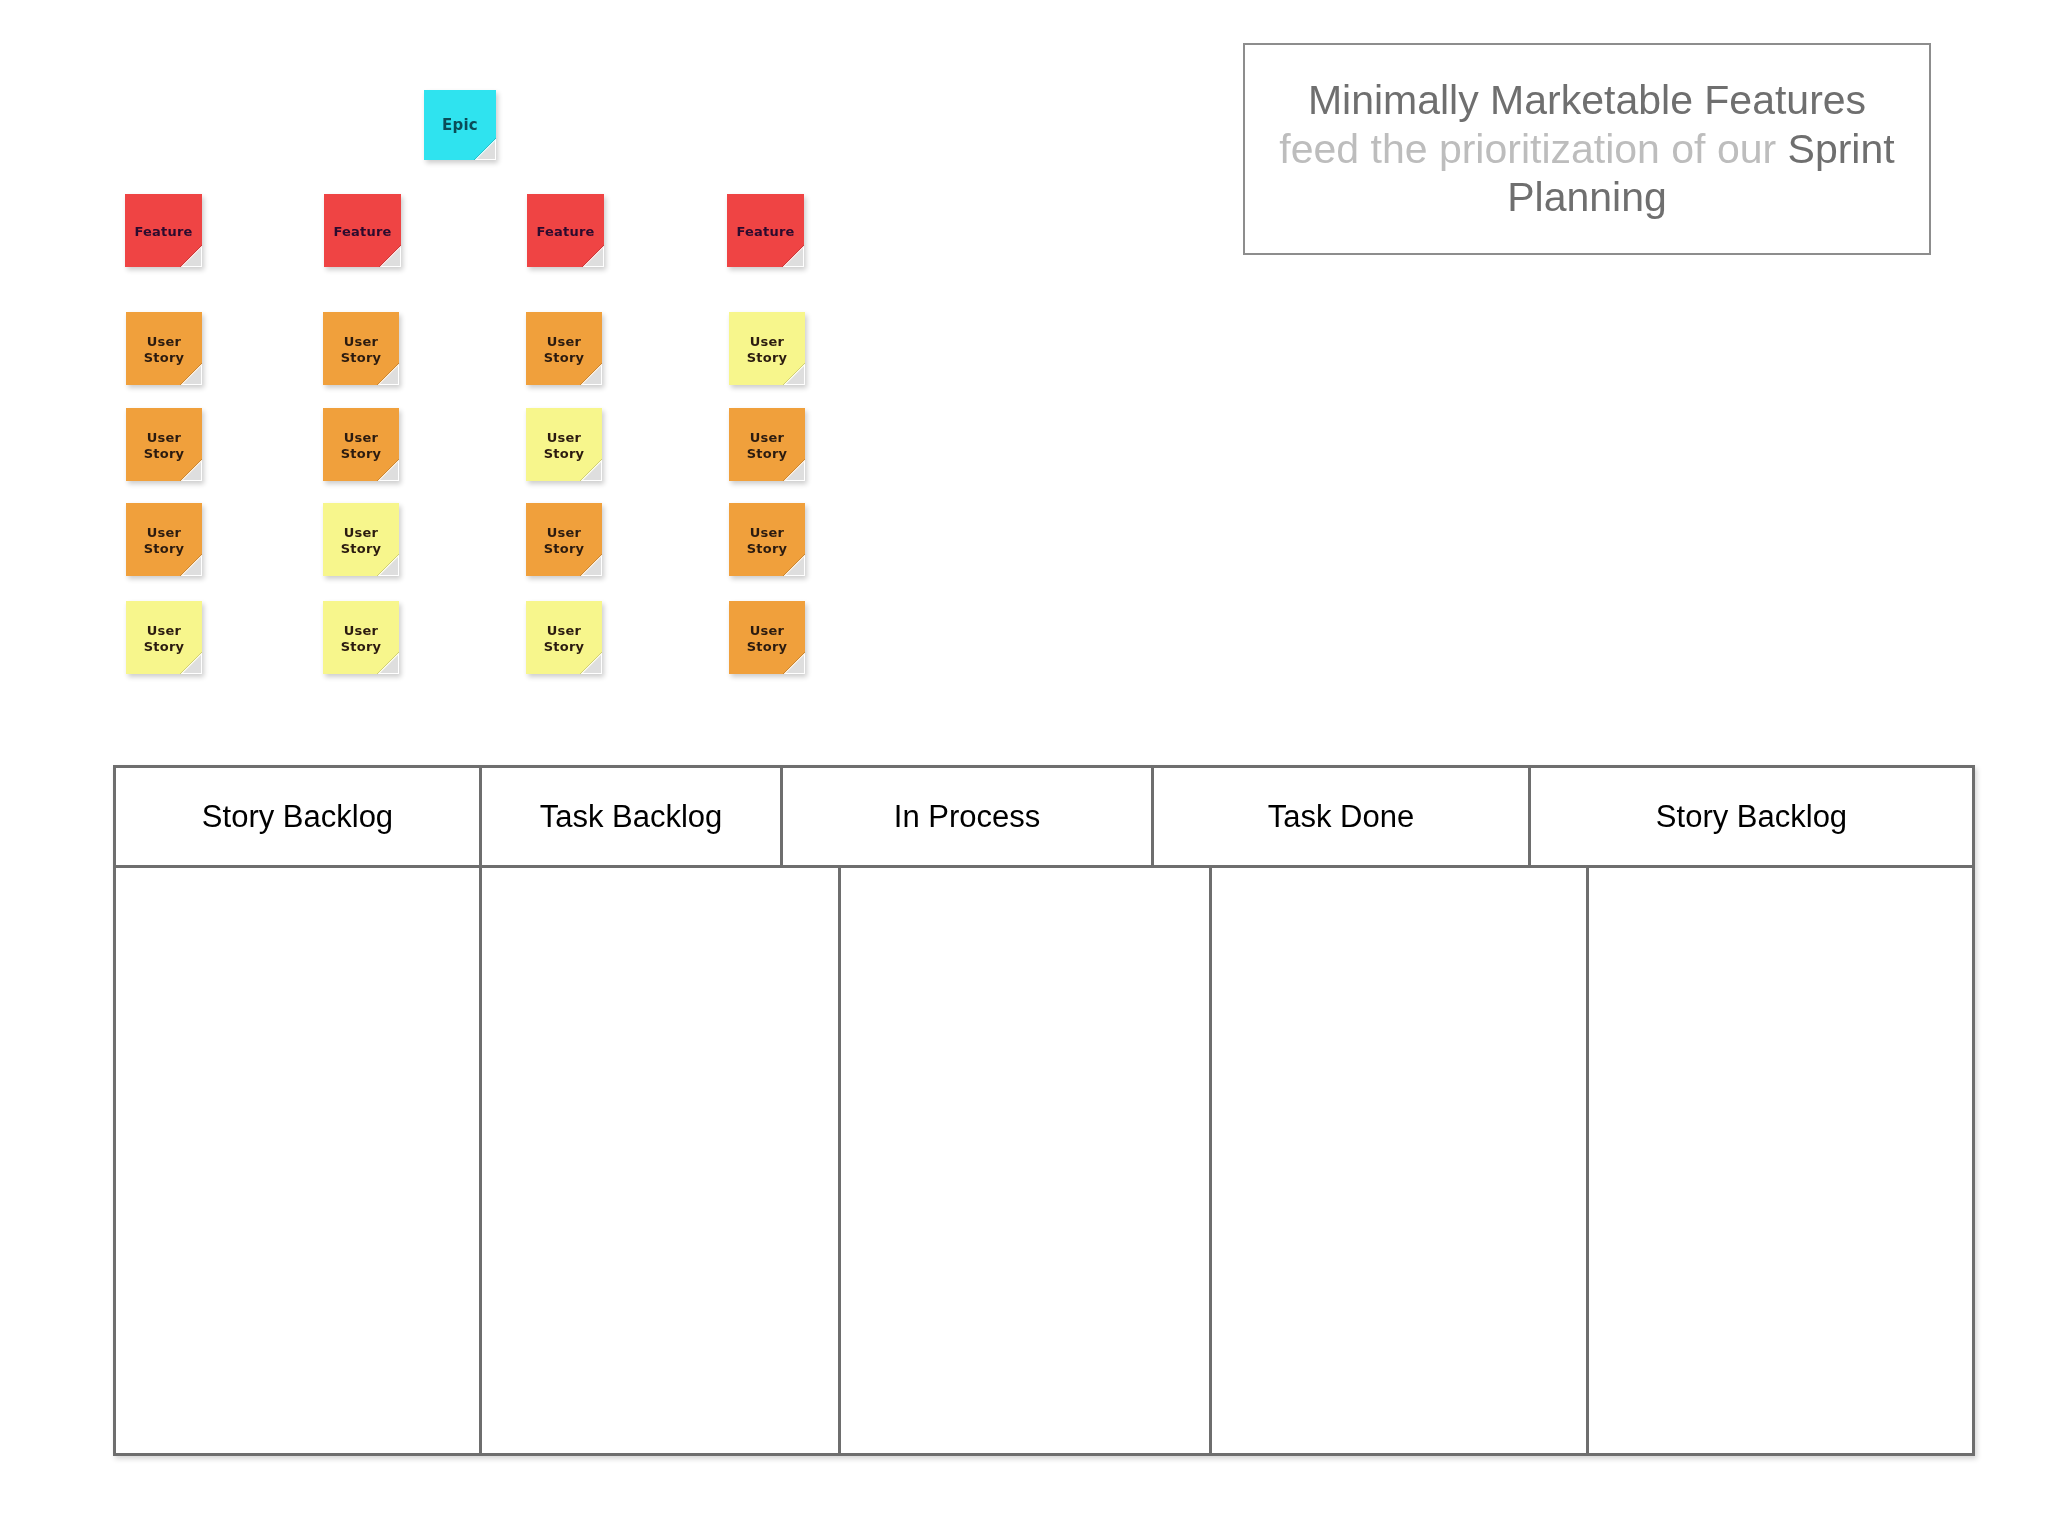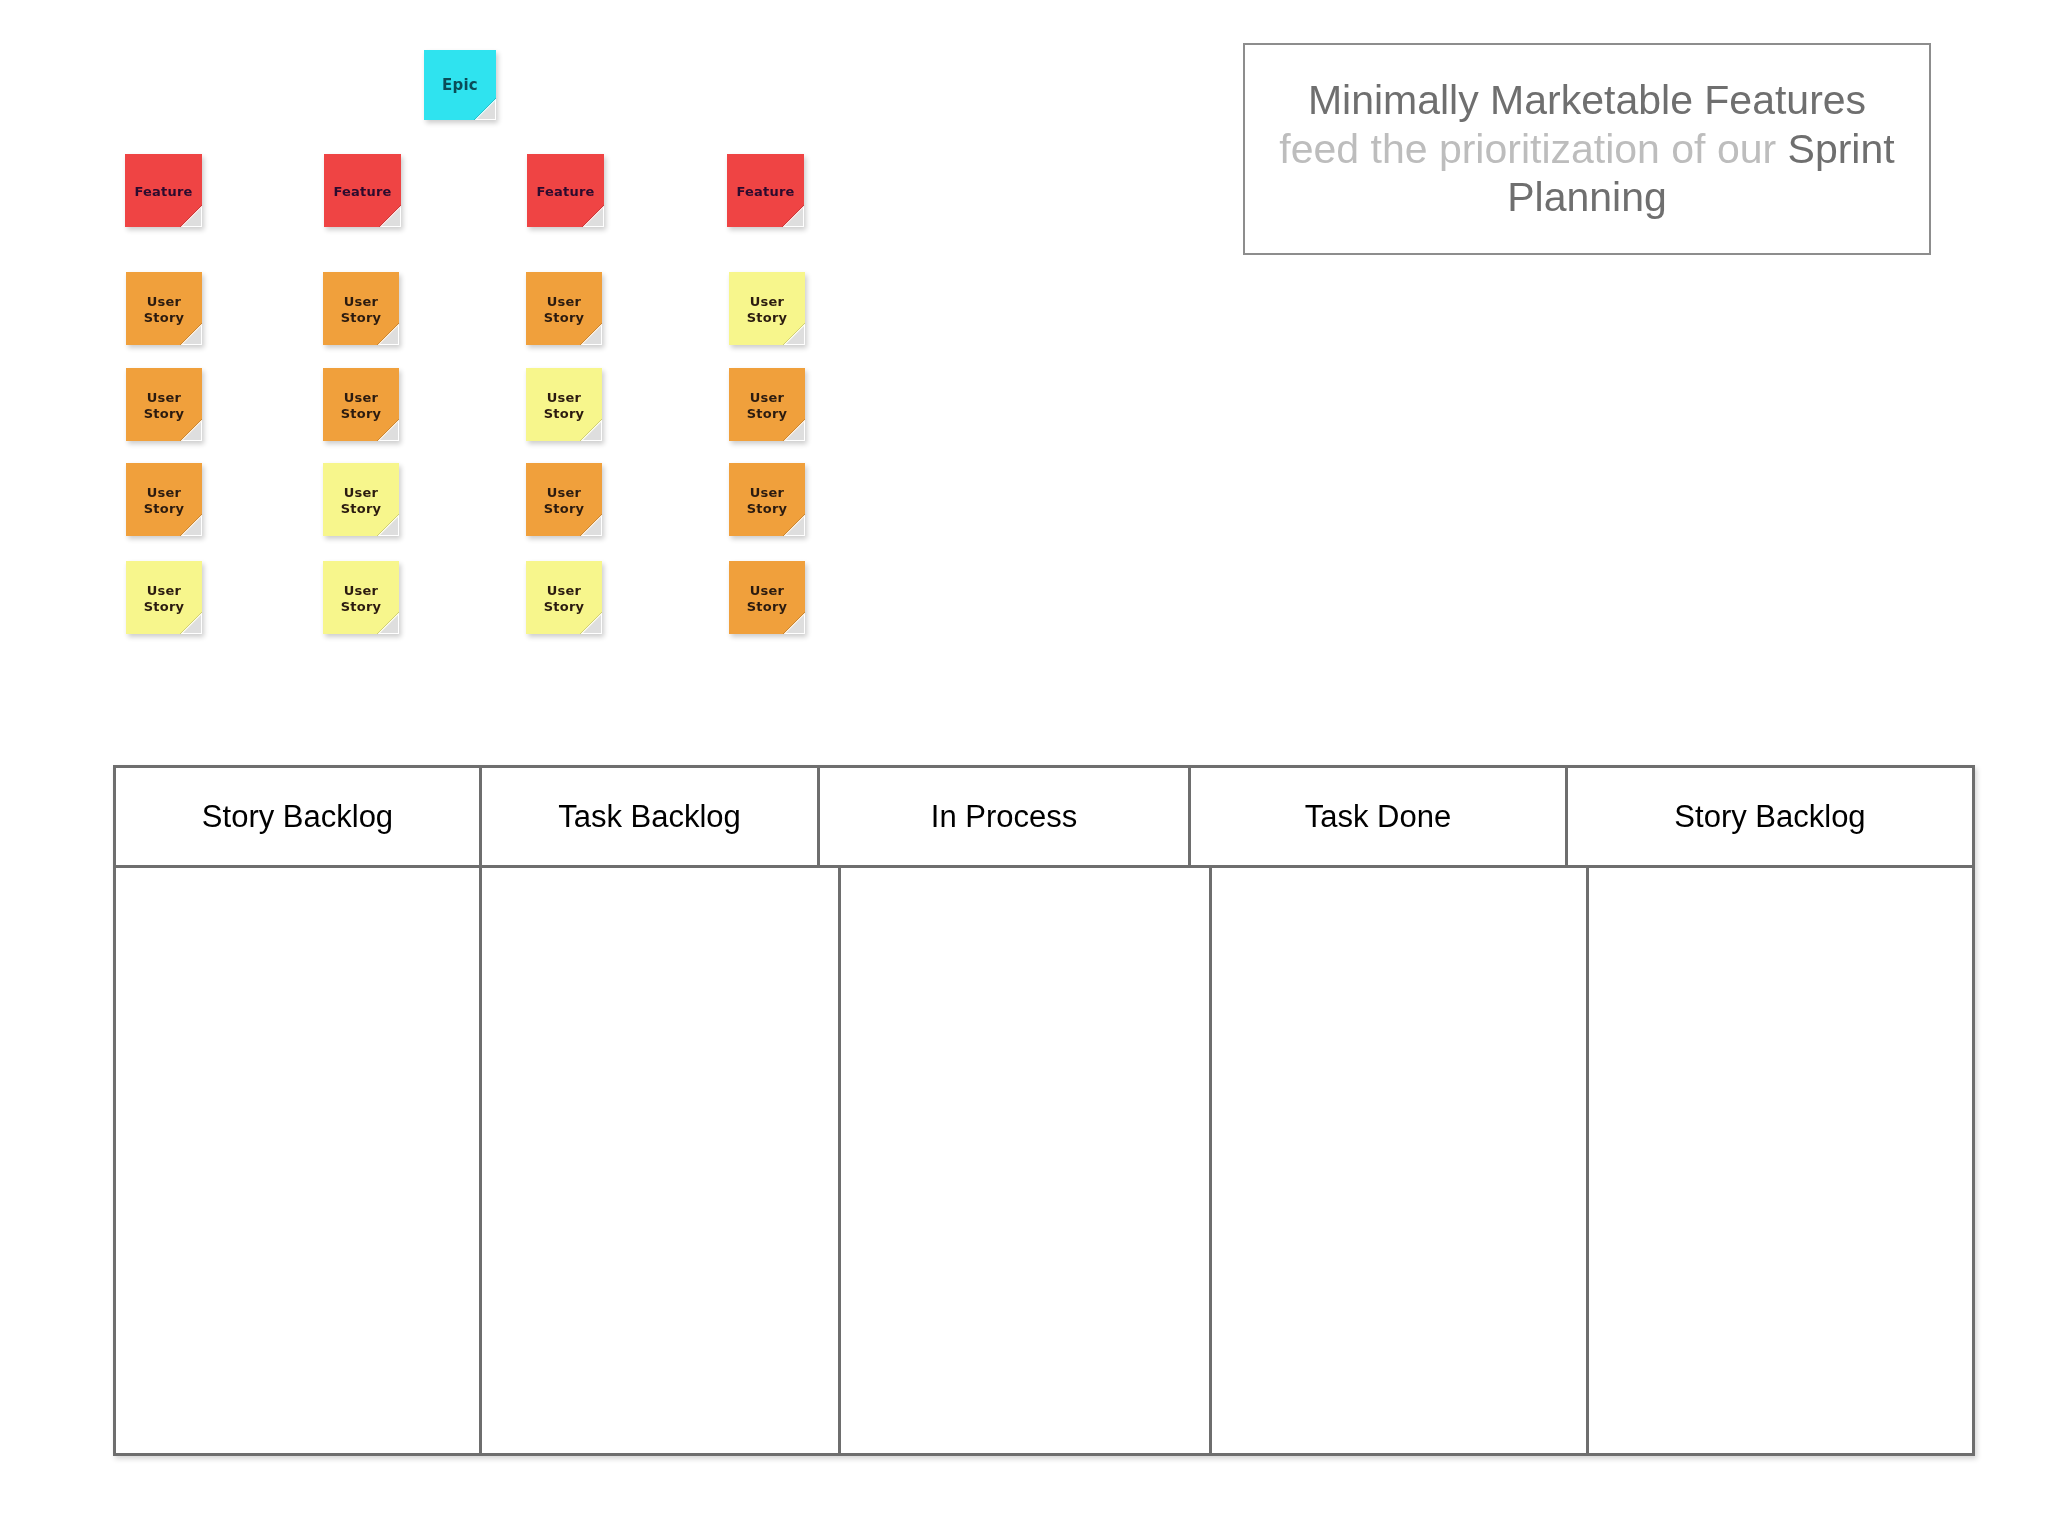--- a/index.html
+++ b/index.html
@@ -27,20 +27,21 @@
     align-items: center;
     justify-content: center;
     text-align: center;
     font-family: "DejaVu Sans", sans-serif;
     font-weight: bold;
     color: #2b1b10;
     line-height: 1.18;
     letter-spacing: 0.2px;
     box-shadow: 2px 3px 5px rgba(0,0,0,0.20);
     user-select: none;
+    margin-top: 40px;
   }
   .sticky .note-label {
     position: relative;
     z-index: 2;
     padding: 0 4px;
     transform: translateY(1px);
   }
   
   .sticky .fold {
     position: absolute;
@@ -248,21 +249,21 @@
     <div class="callout-text">
       <span class="tx-dark">Minimally Marketable Features </span><span class="tx-light">feed the prioritization of our </span><span class="tx-dark">Sprint Planning</span>
     </div>
   </div>
 
   <div id="kanban" style="left:113px; top:765px; width:1862px; height:691px;">
     <div class="header-row">
       <div class="kcol kcol-head" style="width:366px;">
         <span>Story Backlog</span>
       </div>
-      <div class="kcol kcol-head" style="width:338px;">
+      <div class="kcol kcol-head" style="width:301px;">
         <span>Task Backlog</span>
       </div>
       <div class="kcol kcol-head" style="width:371px;">
         <span>In Process</span>
       </div>
       <div class="kcol kcol-head" style="width:377px;">
         <span>Task Done</span>
       </div>
       <div class="kcol kcol-head" style="flex:1 1 auto;">
         <span>Story Backlog</span>

